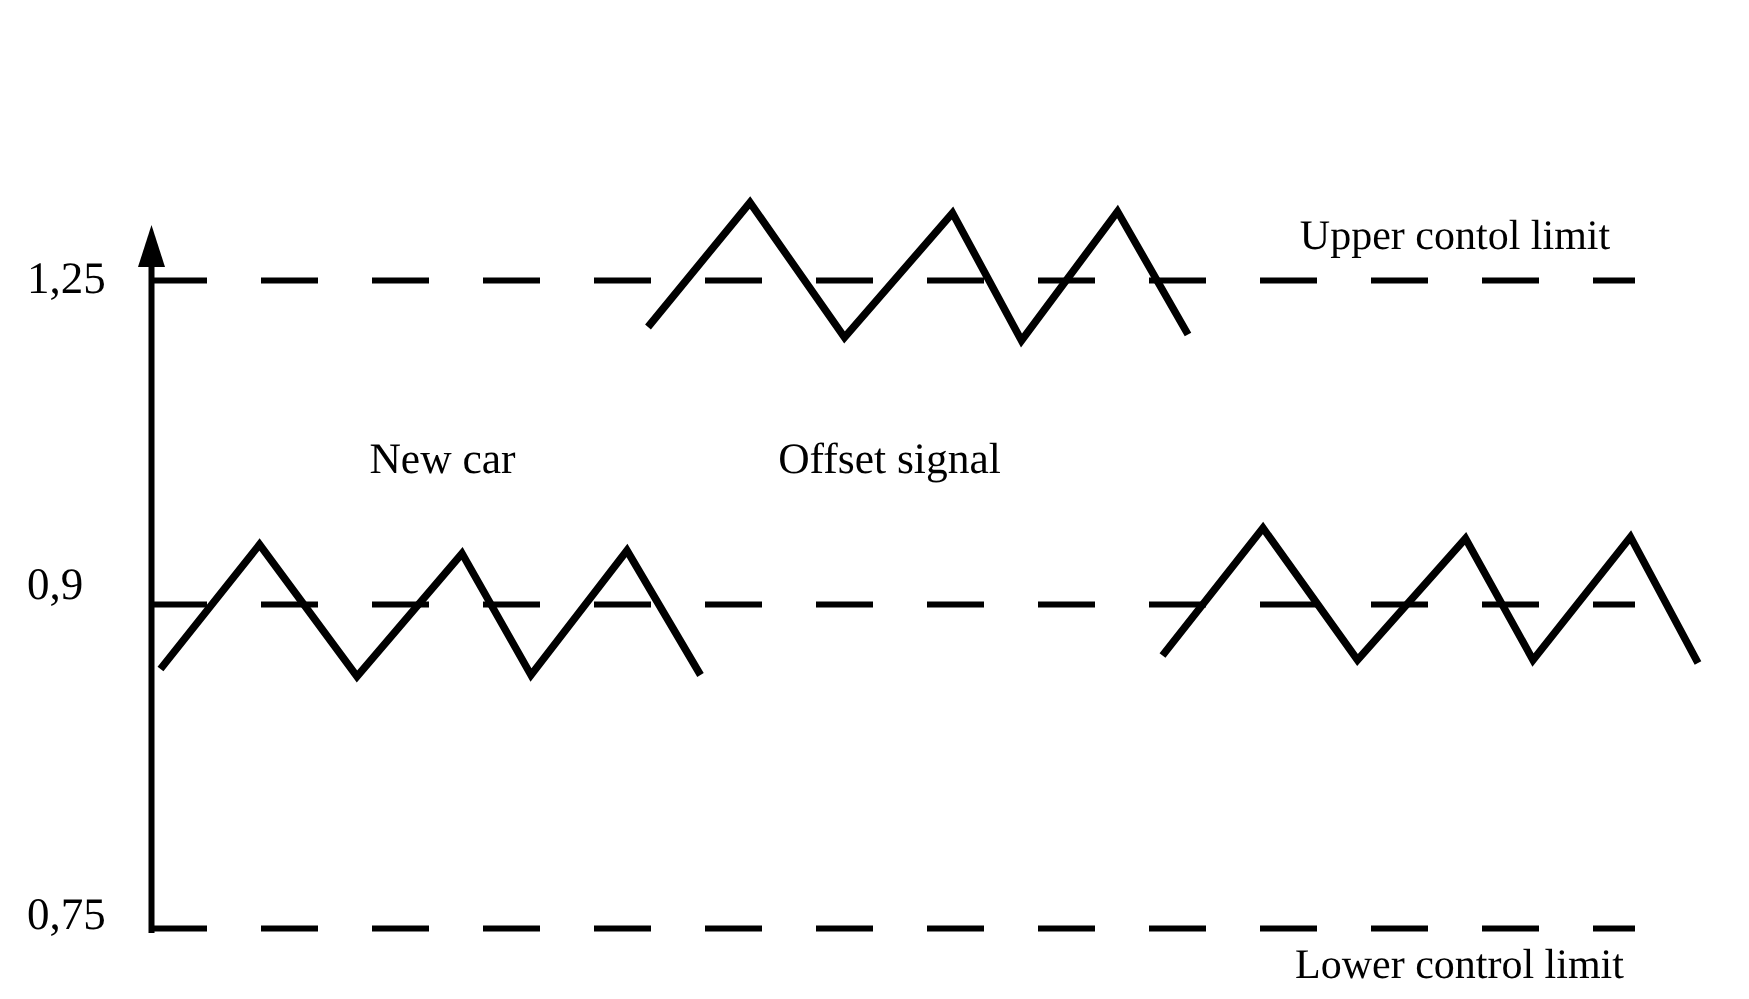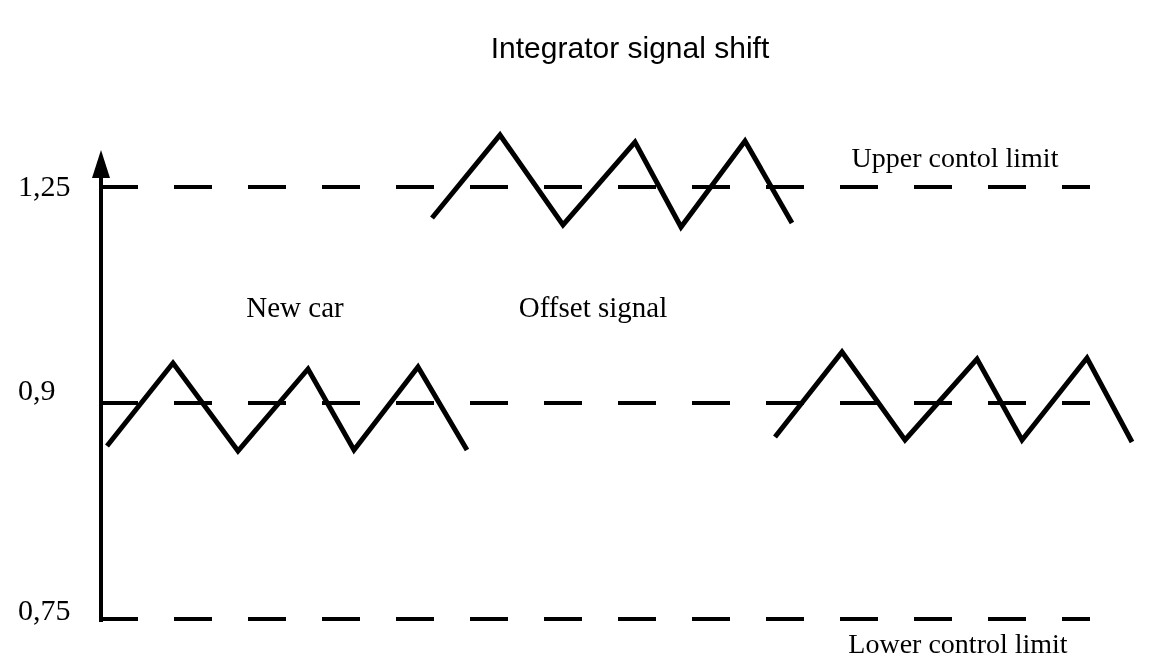--- a/index.html
+++ b/index.html
@@ -51,41 +51,41 @@
   .series-label {
     font-size: 29px;
     transform: translate(-50%, -50%);
   }
   .series-label-newcar  { left: 295px; top: 307px; }
   .series-label-offset  { left: 593px; top: 307px; }
   .series-label-adaption{ left: 963px; top: 312px; }
   .limit-label {
     font-size: 28px;
     transform: translate(-50%, -50%);
+    margin-left: 15px;
   }
   .limit-upper { left: 955px; top: 158px; }
   .limit-lower { left: 958px; top: 644px; }
 </style>
 </head>
 <body>
 
 <div class="canvas">
 
   <svg id="chart-svg" width="1166" height="666" viewBox="0 0 1166 666">
       <line x1="100" y1="187" x2="1090" y2="187" stroke="#000000" stroke-width="4" stroke-dasharray="38 36"></line>
       <line x1="100" y1="403" x2="1090" y2="403" stroke="#000000" stroke-width="4" stroke-dasharray="38 36"></line>
       <line x1="100" y1="619" x2="1090" y2="619" stroke="#000000" stroke-width="4" stroke-dasharray="38 36"></line>
       <line x1="101" y1="160" x2="101" y2="622" stroke="#000000" stroke-width="4"></line>
       <polygon points="92,178 110,178 101,150" fill="#000000"></polygon>
       <polyline points="107,446 173,363 238,451 308,369 354,450 418,367 467,450" fill="none" stroke="#000000" stroke-width="5" stroke-linejoin="miter" stroke-linecap="butt"></polyline>
       <polyline points="432,218 500,135 563,225 635,142 681,227 745,141 792,223" fill="none" stroke="#000000" stroke-width="5" stroke-linejoin="miter" stroke-linecap="butt"></polyline>
       <polyline points="775,437 842,352 905,440 977,359 1022,440 1087,358 1132,442" fill="none" stroke="#000000" stroke-width="5" stroke-linejoin="miter" stroke-linecap="butt"></polyline>
     </svg>
 
-  <div class="lbl title">Integrator signal shift</div>
 
 
   <div class="lbl tick tick-125">1,25</div>
   <div class="lbl tick tick-100">0,9</div>
   <div class="lbl tick tick-075">0,75</div>
 
   <div class="lbl series-label series-label-newcar">New car</div>
   <div class="lbl series-label series-label-offset">Offset signal</div>
 
   <div class="lbl limit-label limit-upper">Upper contol limit</div>

